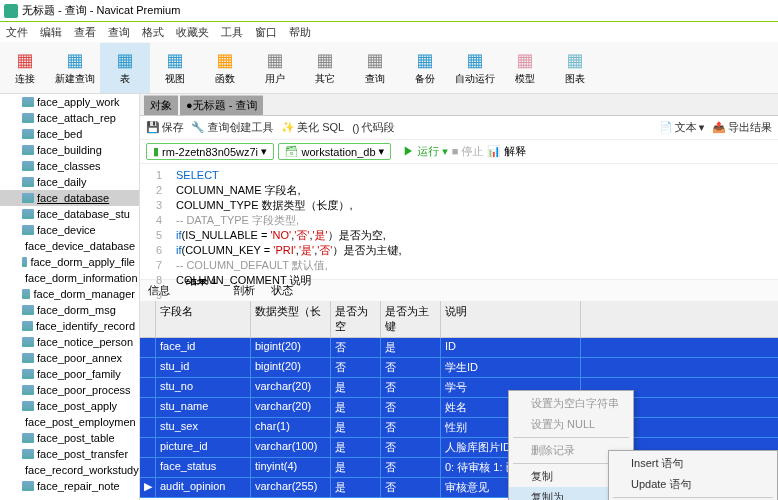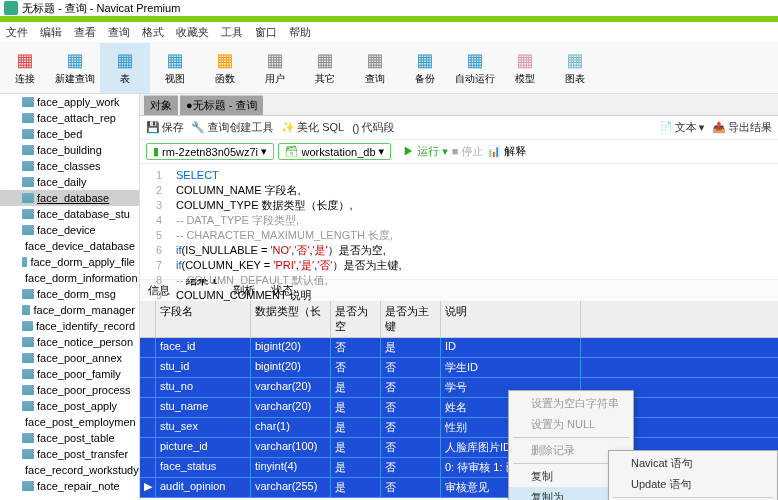--- a/index.html
+++ b/index.html
@@ -1,17 +1,17 @@
 <!DOCTYPE html>
 <html><head>
 <meta charset="utf-8">
 <style>
 * { margin: 0; padding: 0; box-sizing: border-box; font-family: "Microsoft YaHei", Arial, sans-serif; font-size: 11px; }
 body { background: #f5f5f5; width: 778px; height: 500px; overflow: hidden; position: relative; }
-.title-bar { background: #fff; height: 22px; display: flex; align-items: center; padding: 0 4px; border-bottom: 6px solid #84cc16; }
+.title-bar { background: #fff; height: 22px; display: flex; align-items: center; padding: 0 4px; border-bottom: 1px solid #84cc16; }
 .title-bar .icon { width: 14px; height: 14px; background: #3a8; border-radius: 2px; margin-right: 4px; }
 .menu-bar { background: #fff; height: 20px; display: flex; align-items: center; padding: 0 6px; gap: 12px; }
 .menu-bar span { color: #333; }
 .toolbar { background: #f8f8f8; height: 52px; display: flex; align-items: center; border-bottom: 1px solid #ddd; }
 .tb-item { display: flex; flex-direction: column; align-items: center; justify-content: center; width: 50px; height: 50px; cursor: pointer; }
 .tb-item.active { background: #d4e8f5; }
 .tb-item .ico { width: 24px; height: 20px; display: flex; align-items: center; justify-content: center; font-size: 18px; }
 .tb-item .lbl { font-size: 10px; margin-top: 2px; }
 .body-area { display: flex; height: calc(500px - 94px); }
 .sidebar { width: 140px; background: #fff; border-right: 1px solid #ddd; overflow-y: auto; }
@@ -163,25 +163,25 @@
       <div class="sidebar-item">
         <span class="ti"></span>
         <span>face_dorm_apply_file</span>
       </div>
       <div class="sidebar-item">
         <span class="ti"></span>
         <span>face_dorm_information</span>
       </div>
       <div class="sidebar-item">
         <span class="ti"></span>
+        <span>face_dorm_manager</span>
+      </div>
+      <div class="sidebar-item">
+        <span class="ti"></span>
         <span>face_dorm_msg</span>
-      </div>
-      <div class="sidebar-item">
-        <span class="ti"></span>
-        <span>face_dorm_manager</span>
       </div>
       <div class="sidebar-item">
         <span class="ti"></span>
         <span>face_identify_record</span>
       </div>
       <div class="sidebar-item">
         <span class="ti"></span>
         <span>face_notice_person</span>
       </div>
       <div class="sidebar-item">
@@ -254,21 +254,20 @@
           <div>6</div>
           <div>7</div>
           <div>8</div>
           <div>9</div>
         </div>
       <div class="code" id="code">
           <div><span class="kw">SELECT</span></div>
           <div>    COLUMN_NAME 字段名,</div>
           <div>    COLUMN_TYPE 数据类型（长度）,</div>
           <div class="cmt">--      DATA_TYPE 字段类型,</div>
-          <div class="cmt">--      CHARACTER_MAXIMUM_LENGTH 长度,</div>
           <div>    <span class="kw">if</span>(IS_NULLABLE = <span class="str">'NO'</span>,<span class="str">'否'</span>,<span class="str">'是'</span>）是否为空,</div>
           <div>    <span class="kw">if</span>(COLUMN_KEY = <span class="str">'PRI'</span>,<span class="str">'是'</span>,<span class="str">'否'</span>）是否为主键,</div>
           <div class="cmt">--      COLUMN_DEFAULT 默认值,</div>
           <div>    COLUMN_COMMENT 说明</div>
         </div>
     </div>
     <div class="tabsub">
       <span>信息</span>
       <span class="active">结果 1</span>
       <span>剖析</span>
@@ -360,17 +359,17 @@
   <div class="ctx-item disabled">删除记录</div>
   <div class="ctx-sep"></div>
   <div class="ctx-item">复制</div>
   <div class="ctx-item arrow" style="background:#d4e8f5">
       <span>复制为</span>
     </div>
 
 </div>
 
 <div class="ctx-menu m2">
-  <div class="ctx-item">Navicat 语句</div>
+  <div class="ctx-item">Insert 语句</div>
   <div class="ctx-item">Update 语句</div>
   <div class="ctx-sep"></div>
 
 </div>
 
 </body></html>

